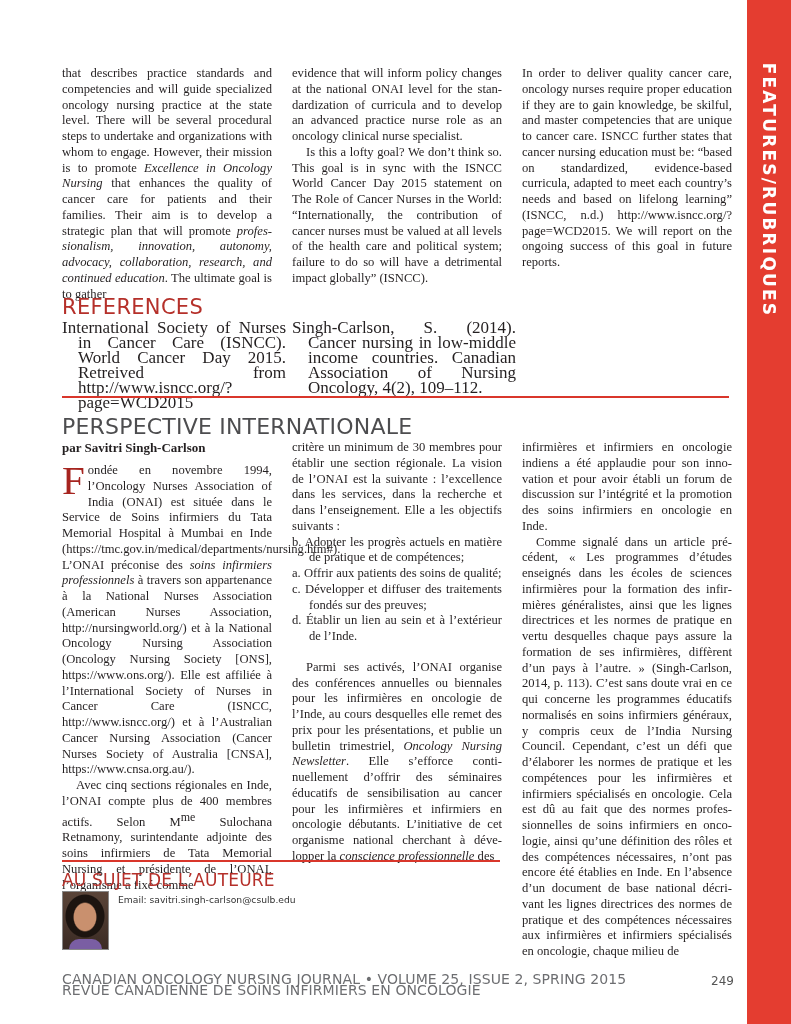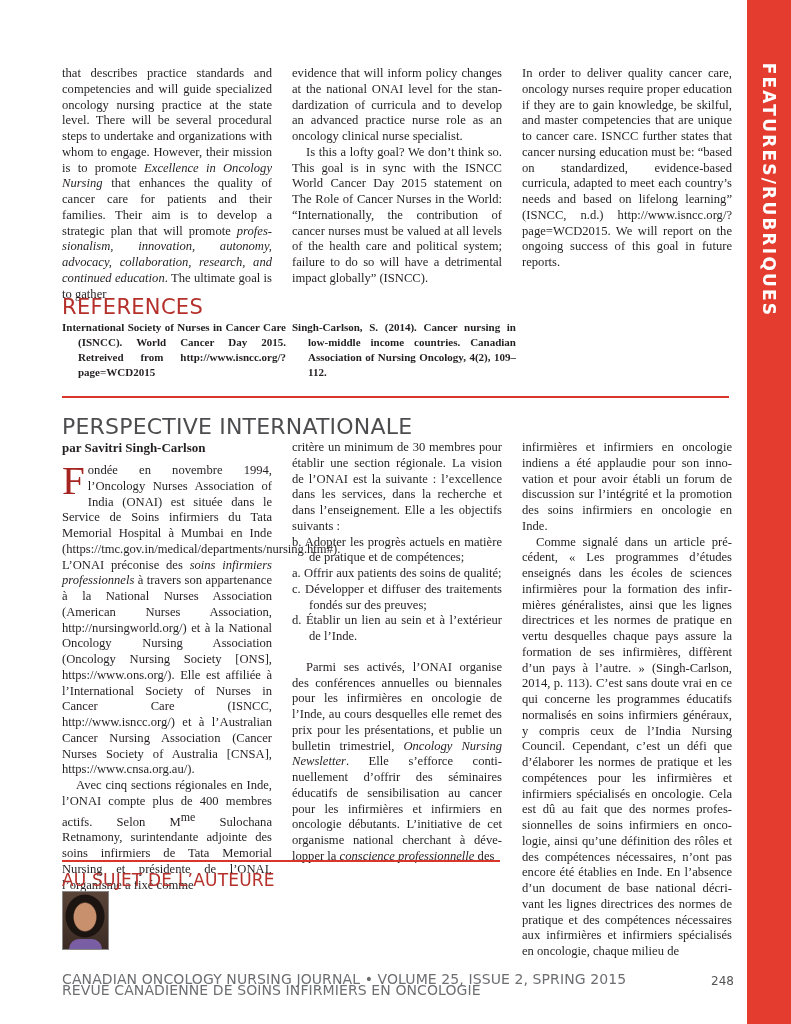--- a/index.html
+++ b/index.html
@@ -29,22 +29,22 @@
   }
   .col p { margin:0; }
   .indent { text-indent:14px; }
   em { font-style:italic; }
   .sec-head {
     position:absolute; font-family:"DejaVu Sans", sans-serif; font-weight:normal;
     letter-spacing:0.3px; margin:0;
   }
   .refs-head { left:62px; top:295px; font-size:21px; color:#b5302a; }
   .ref {
-    position:absolute; width:208px; font-size:11px; line-height:15px;
-    padding-left:16px; text-indent:-16px; text-align:justify;font-weight:bold;
+    position:absolute; width:208px; font-size:17px; line-height:15px;
+    padding-left:16px; text-indent:-16px; text-align:justify;
   }
   .rule { position:absolute; height:2px; background:#d9362b; }
   .persp-head { left:62px; top:414px; font-size:22px; color:#4d4d4f; letter-spacing:0.2px;text-align:right; }
   .byline {
     position:absolute; left:62px; top:440px; font-size:13px; font-weight:bold;
   }
   .dropcap {
     float:left; font-size:41px; line-height:30px; color:#a6241f;
     margin:2px 3px 0 0; font-family:"Liberation Serif", serif;
   }
@@ -131,19 +131,20 @@
   <p class="indent">Comme signalé dans un article pré­cédent, « Les programmes d’études enseignés dans les écoles de sciences infirmières pour la formation des infir­mières généralistes, ainsi que les lignes directrices et les normes de pratique en vertu desquelles chaque pays assure la formation de ses infirmières, diffèrent d’un pays à l’autre. » (Singh-Carlson, 2014, p. 113). C’est sans doute vrai en ce qui concerne les programmes éducatifs normalisés en soins infirmiers géné­raux, y compris ceux de l’India Nursing Council. Cependant, c’est un défi que d’élaborer les normes de pratique et les compétences pour les infirmières et infirmiers spécialisés en oncologie. Cela est dû au fait que des normes profes­sionnelles de soins infirmiers en onco­logie, ainsi qu’une définition des rôles et des compétences nécessaires, n’ont pas encore été établies en Inde. En l’absence d’un document de base national décri­vant les lignes directrices des normes de pratique et des compétences néces­saires aux infirmières et infirmiers spé­cialisés en oncologie, chaque milieu de</p>
 </div>
 
 <div class="rule" style="left:62px; top:860px; width:438px;"></div>
 
 <h3 class="sec-head author-head">AU SUJET DE L’AUTEURE</h3>
 <div class="photo">
     <div class="shirt"></div>
   </div>
 <div class="author-text">
+  <div><span>Email: </span><span>savitri.singh-carlson@csulb.edu</span></div>
 </div>
 
 <div class="footer">
   <div>CANADIAN ONCOLOGY NURSING JOURNAL • VOLUME 25, ISSUE 2, SPRING 2015</div>
   <div>REVUE CANADIENNE DE SOINS INFIRMIERS EN ONCOLOGIE</div>
 </div>
-<div class="page-num">248</div>
+<div class="page-num">249</div>
 
 </body></html>

